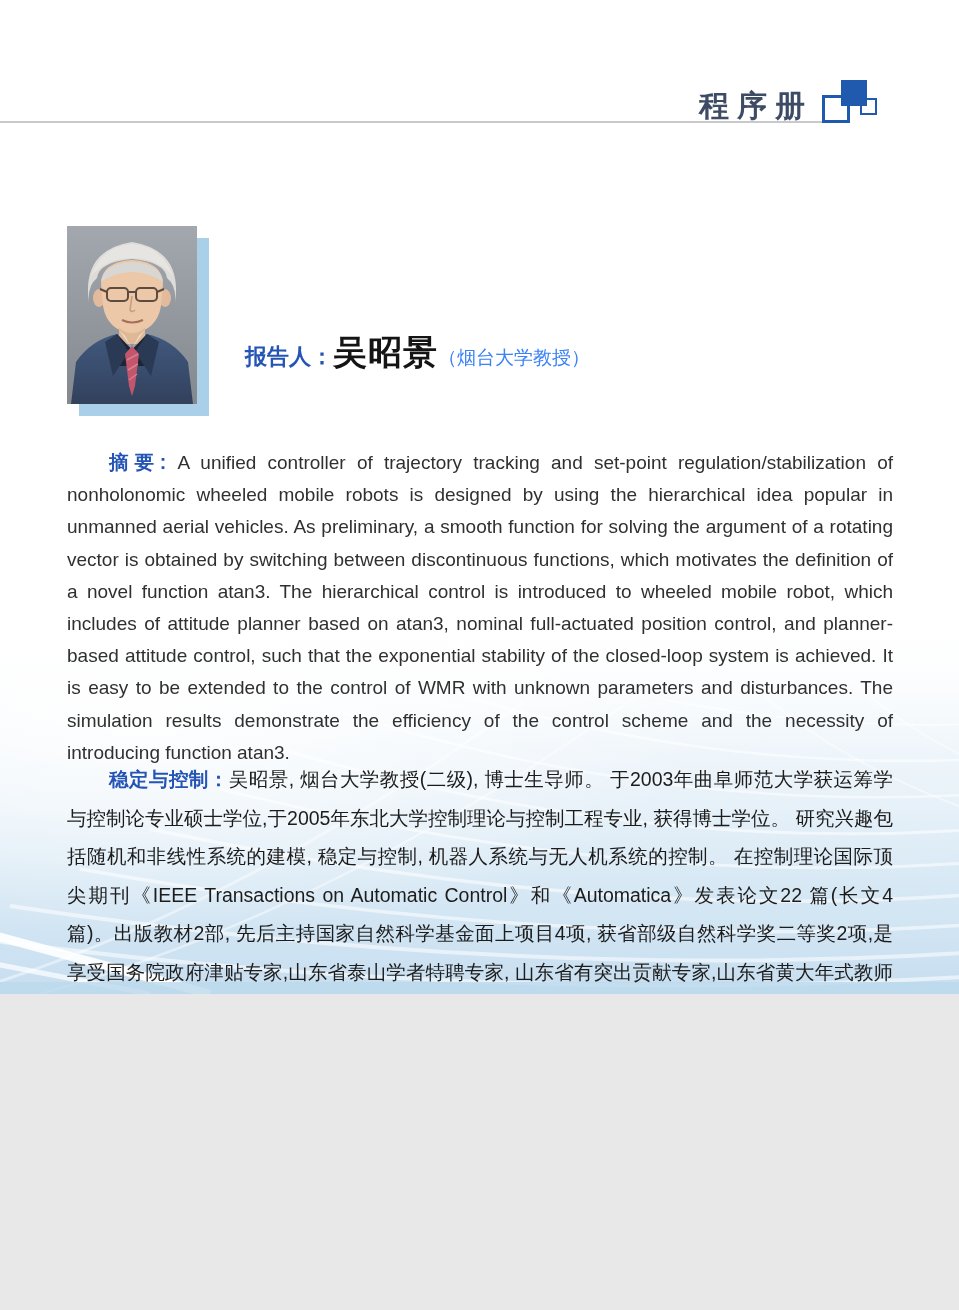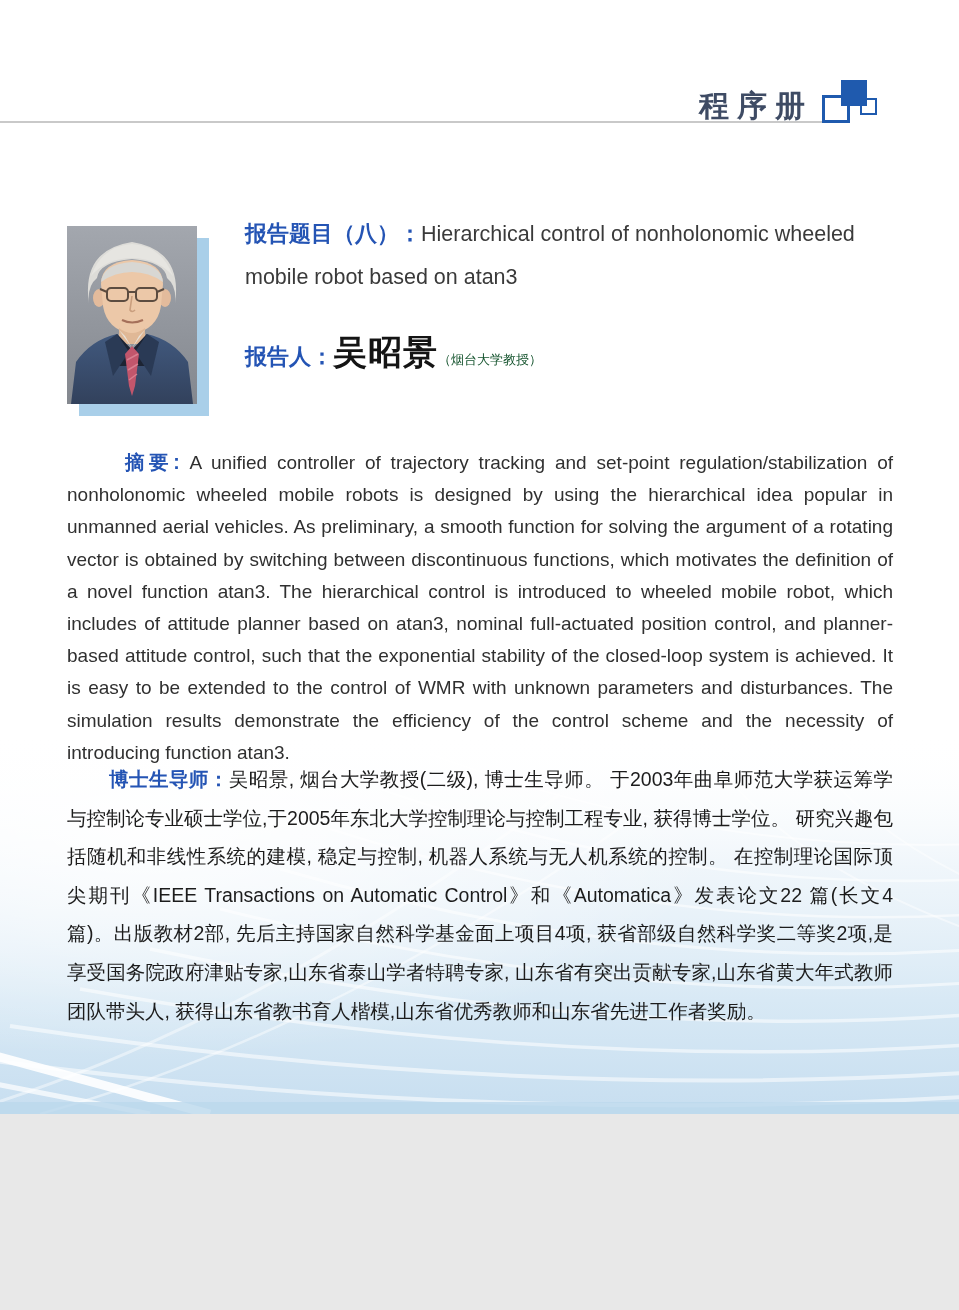--- a/index.html
+++ b/index.html
@@ -1,20 +1,20 @@
 <!DOCTYPE html>
 <html><head>
 <meta charset="utf-8">
 <style>
   * { margin: 0; padding: 0; box-sizing: border-box; }
   html, body { background: #e8e8e8; }
   .page {
     position: relative;
     width: 959px;
-    height: 1114px;
+    height: 994px;
     margin: 0 auto;
     background: #ffffff;
     overflow: hidden;
     font-family: "Liberation Sans", sans-serif;
   }
 
   
   .bg-waves {
     position: absolute;
     left: 0;
@@ -95,41 +95,40 @@
     font-weight: bold;
     font-size: 22px;
   }
   .speaker-line .s-name {
     color: #141414;
     font-weight: bold;
     font-size: 34px;
     letter-spacing: 1px;
   }
   .speaker-line .s-affil {
-    color: #14532d;
-    font-size: 13px;
+    color: #3b82f6;
+    font-size: 19px;
   }
 
   
   .abstract {
     position: absolute;
     left: 67px;
     top: 446px;
     width: 826px;
     font-size: 19px;
     line-height: 32.2px;
     text-align: justify;
     color: #303030;
     text-indent: 42px;
   }
   .abstract .p-label {
     color: #2454b4;
     font-weight: bold;
     font-size: 19.5px;
-    margin-left: 16px;
   }
   .bio {
     position: absolute;
     left: 67px;
     top: 760px;
     width: 826px;
     font-size: 19.5px;
     line-height: 38.6px;
     text-align: justify;
     color: #1c1c1c;
@@ -257,26 +256,23 @@
       <path d="M 80 108 L 68 126 L 84 150 L 92 116 Z" fill="#2a3a55"></path>
 
       <path d="M 52 104 L 65 122 L 58 110 Z" fill="#e8e4dc"></path>
       <path d="M 78 104 L 65 122 L 72 110 Z" fill="#e8e4dc"></path>
 
       <path d="M 65 120 L 58 128 L 62 160 L 65 170 L 68 160 L 72 128 Z" fill="#c2566c"></path>
       <path d="M 60 134 L 71 128 M 61 144 L 71 138 M 62 154 L 70 148" stroke="#d87f90" stroke-width="1.5"></path>
     </svg>
   </div>
 
-  <div class="talk-info">
-    <div class="talk-title"><span class="t-label">报告题目（八）：</span><span>Hierarchical control of nonholonomic wheeled mobile robot based on atan3</span></div>
-  </div>
 
   <div class="speaker-line"><span class="s-label">报告人：</span><span class="s-name">吴昭景</span><span class="s-affil">（烟台大学教授）</span></div>
 
   <p class="abstract"><span class="p-label">摘要:</span> <span>A unified controller of trajectory tracking and set-point regulation/stabilization of nonholonomic wheeled mobile robots is designed by using the hierarchical idea popular in unmanned aerial vehicles. As preliminary, a smooth function for solving the argument of a rotating vector is obtained by switching between discontinuous functions, which motivates the definition of a novel function atan3. The hierarchical control is introduced to wheeled mobile robot, which includes of attitude planner based on atan3, nominal full-actuated position control, and planner-based attitude control, such that the exponential stability of the closed-loop system is achieved. It is easy to be extended to the control of WMR with unknown  parameters and disturbances. The simulation results demonstrate the efficiency of the control scheme and the necessity of introducing function atan3.</span></p>
 
-  <p class="bio"><span class="p-label">博士生导师：</span><span>吴昭景, 烟台大学教授(二级), 博士生导师。 于2003年曲阜师范大学获运筹学与控制论专业硕士学位,于2005年东北大学控制理论与控制工程专业, 获得博士学位。 研究兴趣包括随机和非线性系统的建模, 稳定与控制, 机器人系统与无人机系统的控制。 在控制理论国际顶尖期刊《IEEE Transactions on Automatic Control》和《Automatica》发表论文22 篇(长文4篇)。出版教材2部, 先后主持国家自然科学基金面上项目4项, 获省部级自然科学奖二等奖2项,是享受国务院政府津贴专家,山东省泰山学者特聘专家, 山东省有突出贡献专家,山东省黄大年式教师团队带头人, 获得山东省教书育人楷模,山东省优秀教师和山东省先进工作者奖励。</span></p>
+  <p class="bio"><span class="p-label">稳定与控制：</span><span>吴昭景, 烟台大学教授(二级), 博士生导师。 于2003年曲阜师范大学获运筹学与控制论专业硕士学位,于2005年东北大学控制理论与控制工程专业, 获得博士学位。 研究兴趣包括随机和非线性系统的建模, 稳定与控制, 机器人系统与无人机系统的控制。 在控制理论国际顶尖期刊《IEEE Transactions on Automatic Control》和《Automatica》发表论文22 篇(长文4篇)。出版教材2部, 先后主持国家自然科学基金面上项目4项, 获省部级自然科学奖二等奖2项,是享受国务院政府津贴专家,山东省泰山学者特聘专家, 山东省有突出贡献专家,山东省黄大年式教师团队带头人, 获得山东省教书育人楷模,山东省优秀教师和山东省先进工作者奖励。</span></p>
 
   <div class="page-number">12</div>
   <div class="page-bar"></div>
 
 </div>
 
 </body></html>

